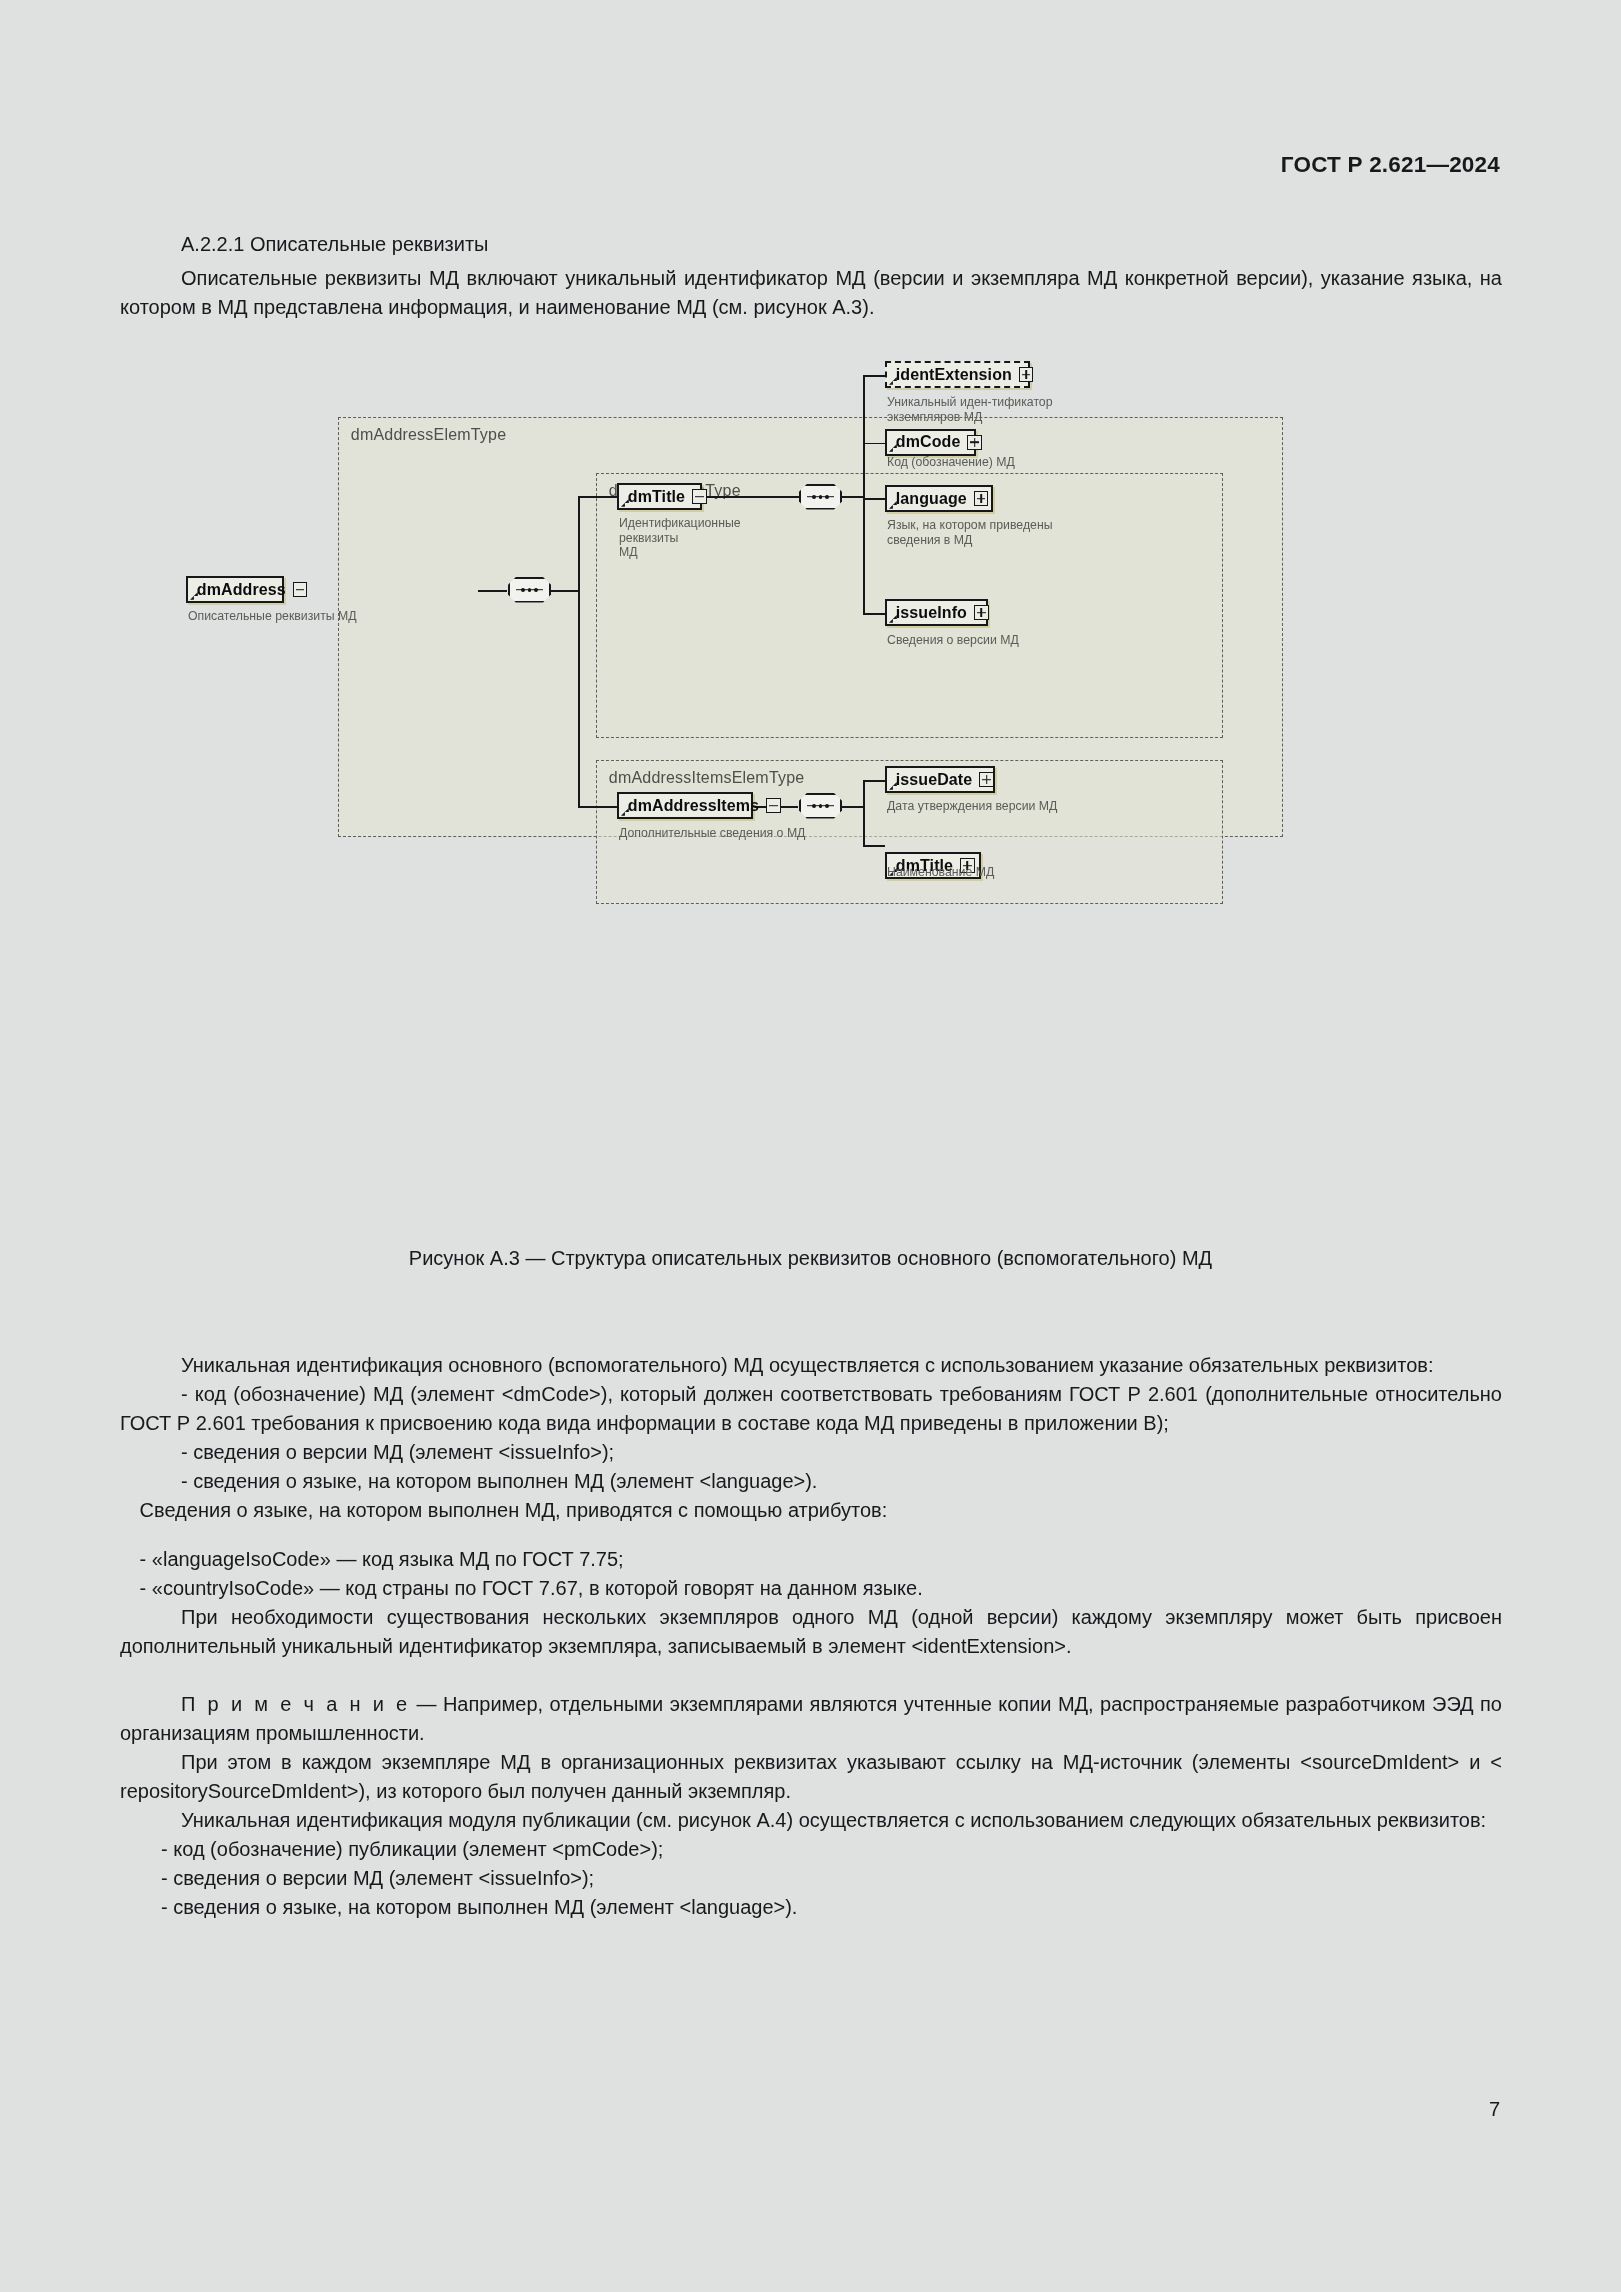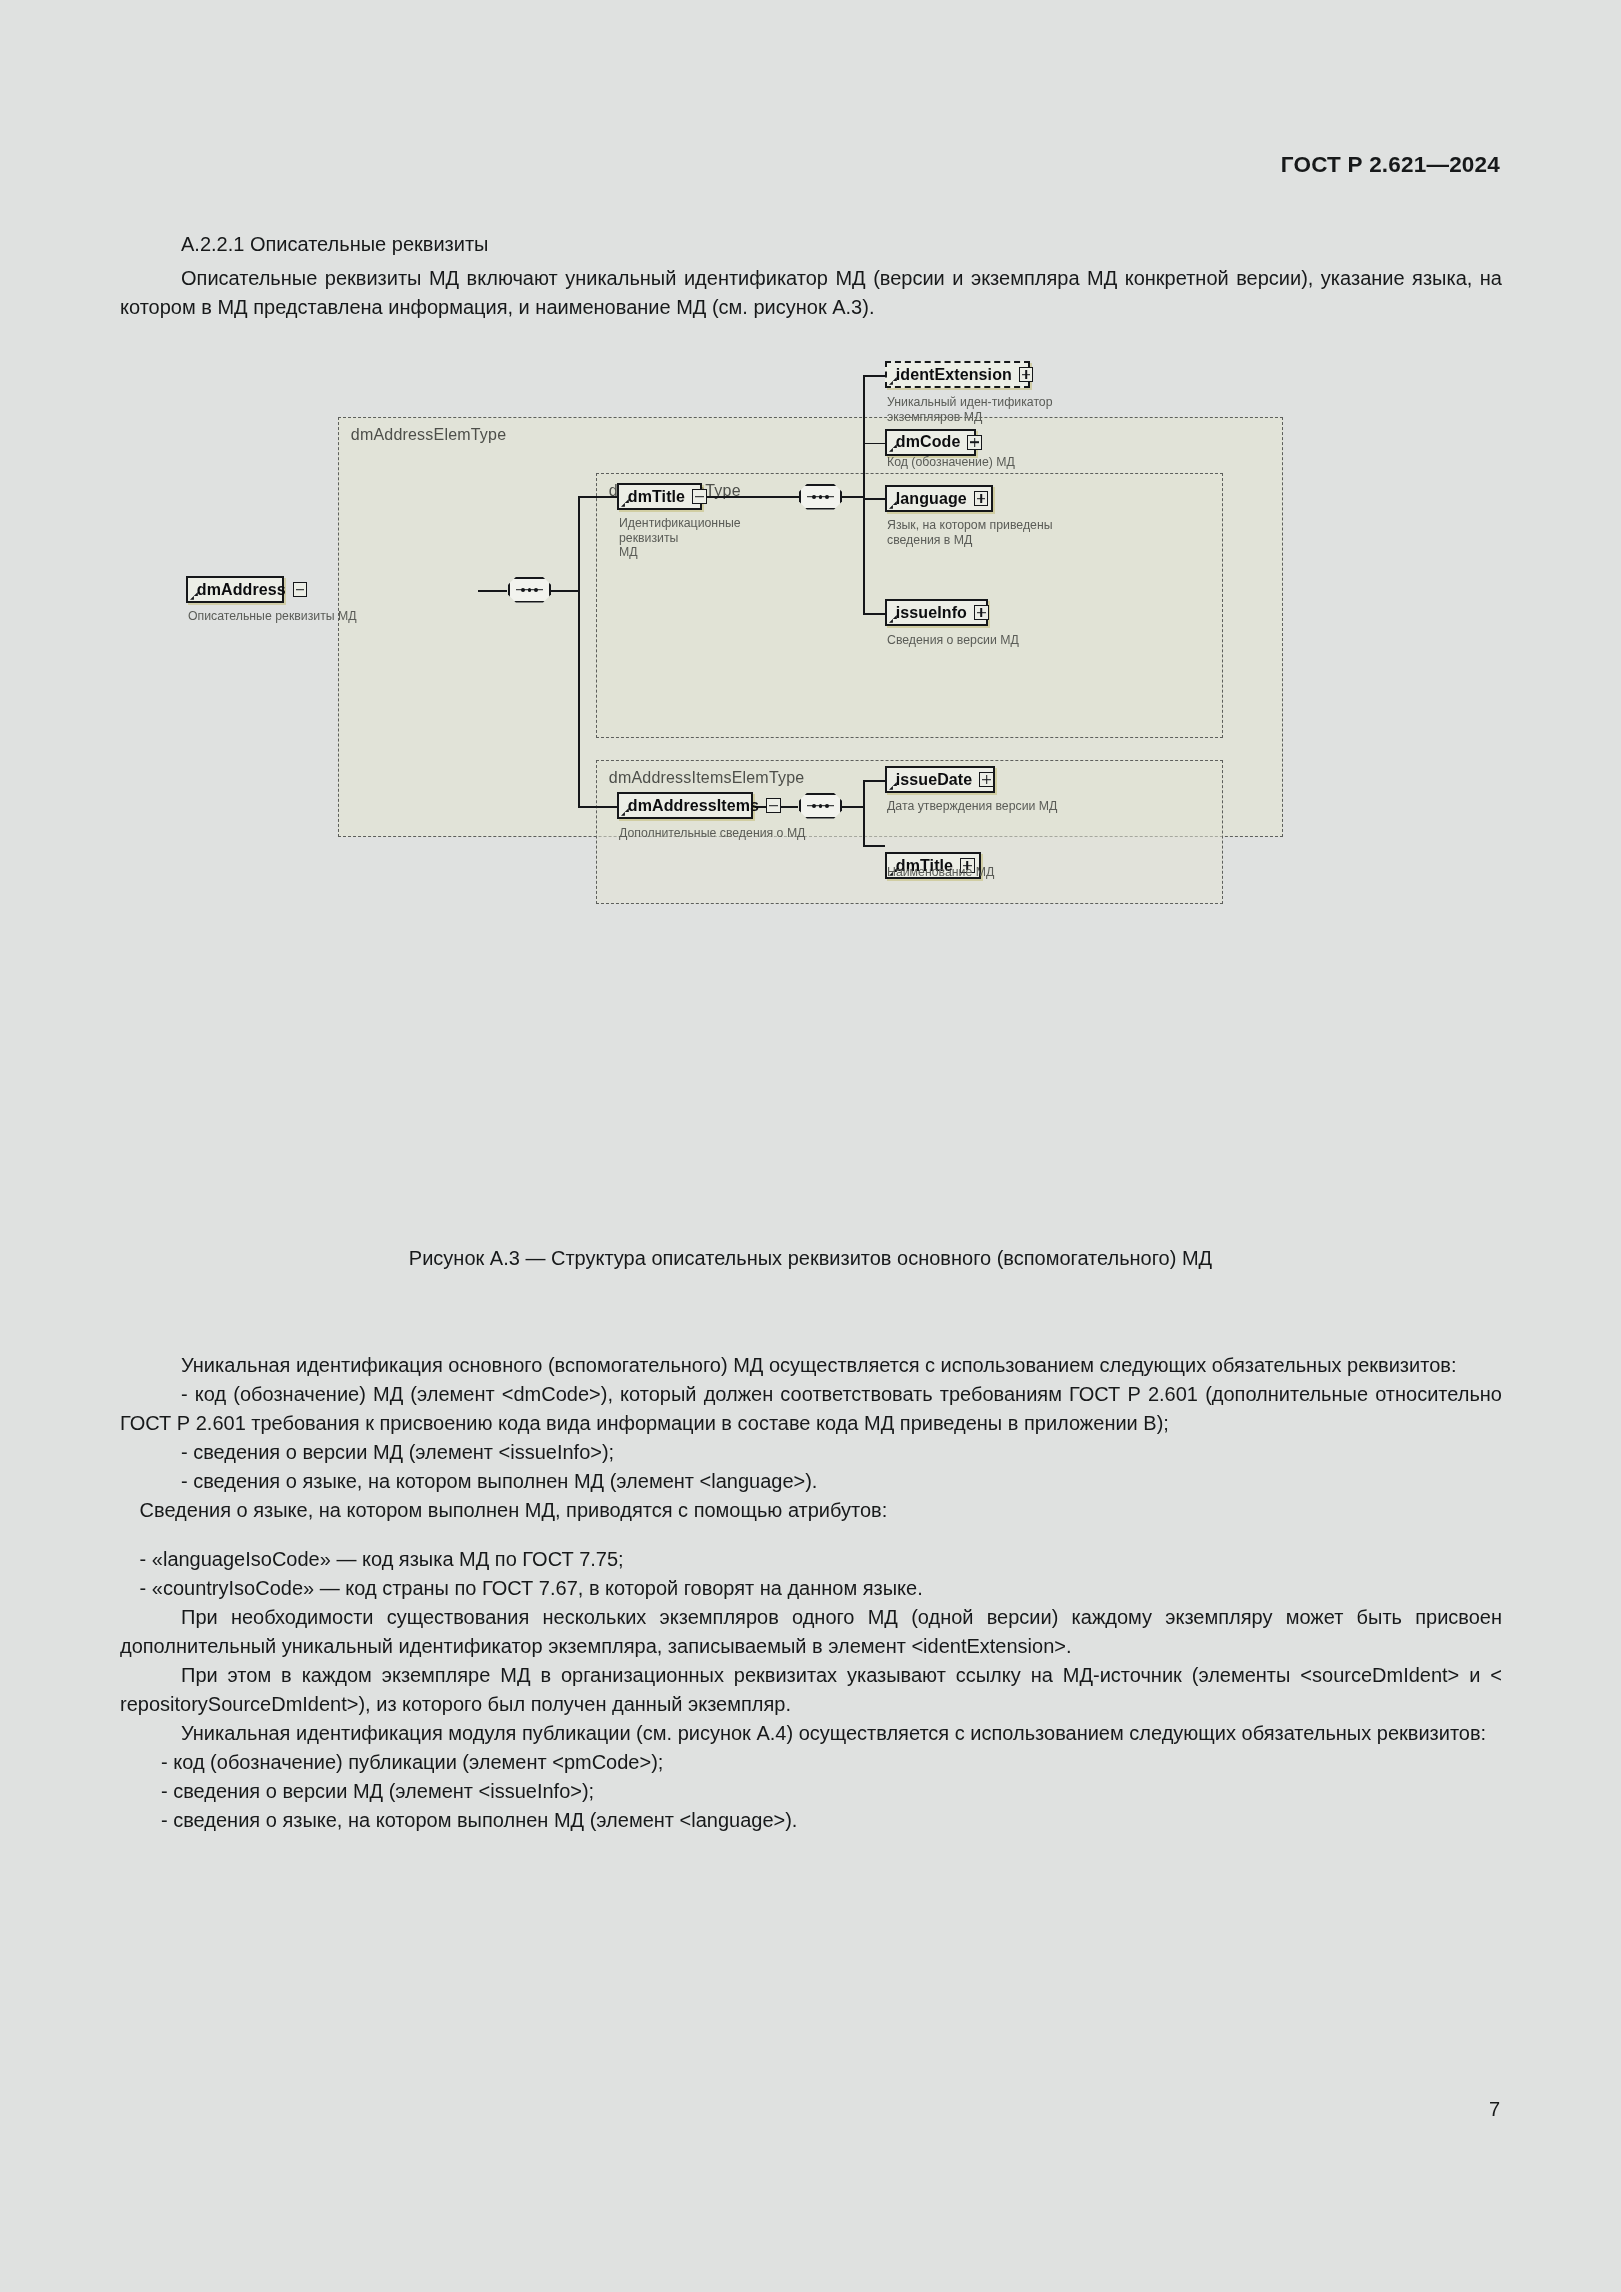--- a/index.html
+++ b/index.html
@@ -387,28 +387,29 @@
         <span class="toggle plus"></span>
       </div>
       <div class="ncap" style="left:549px; top:448px; width:211px;">Наименование МД</div>
 
     </div>
   </div>
 
   <div class="caption">Рисунок А.3 — Структура описательных реквизитов основного (вспомогательного) МД</div>
 
   <div class="txt-col" style="top:1351px;">
-    <p class="body">Уникальная идентификация основного (вспомогательного) МД осуществляется с использованием следующих обязательных реквизитов:</p>
+    <p class="body">Уникальная идентификация основного (вспомогательного) МД осуществляется с использованием указание обязательных реквизитов:</p>
     <p class="dash">- код (обозначение) МД (элемент &lt;dmCode&gt;), который должен соответствовать требованиям ГОСТ Р 2.601 (дополнительные относительно ГОСТ Р 2.601 требования к присвоению кода вида информации в составе кода МД приведены в приложении В);</p>
     <p class="dash tight">- сведения о версии МД (элемент &lt;issueInfo&gt;);</p>
     <p class="dash tight">- сведения о языке, на котором выполнен МД (элемент &lt;language&gt;).</p>
     <p class="body tight" style="text-indent:19.6px;">Сведения о языке, на котором выполнен МД, приводятся с помощью атрибутов:</p>
     <p class="dash tight" style="text-indent:19.6px;margin-top:20px;">- «languageIsoCode» — код языка МД по ГОСТ 7.75;</p>
     <p class="dash tight" style="text-indent:19.6px;">- «countryIsoCode» — код страны по ГОСТ 7.67, в которой говорят на данном языке.</p>
     <p class="body">При необходимости существования нескольких экземпляров одного МД (одной версии) каждому экземпляру может быть присвоен дополнительный уникальный идентификатор экземпляра, записываемый в элемент &lt;identExtension&gt;.</p>
+    <p class="body" style="margin-top:29px;"><span class="note-label">П р и м е ч а н и е</span> <span>— Например, отдельными экземплярами являются учтенные копии МД, распространяемые разработчиком ЭЭД по организациям промышленности.</span></p>
     <p class="body">При этом в каждом экземпляре МД  в организационных реквизитах указывают ссылку на МД-источник (элементы &lt;sourceDmIdent&gt; и &lt; repositorySourceDmIdent&gt;), из которого был получен данный экземпляр.</p>
     <p class="body">Уникальная идентификация модуля публикации (см. рисунок А.4) осуществляется с использованием следующих обязательных реквизитов:</p>
     <p class="dash tight" style="text-indent:41px;">- код (обозначение) публикации (элемент &lt;pmCode&gt;);</p>
     <p class="dash tight" style="text-indent:41px;">- сведения о версии МД (элемент &lt;issueInfo&gt;);</p>
     <p class="dash tight" style="text-indent:41px;">- сведения о языке, на котором выполнен МД (элемент &lt;language&gt;).</p>
   </div>
 
   <div class="page-num">7</div>
 
 </div>

